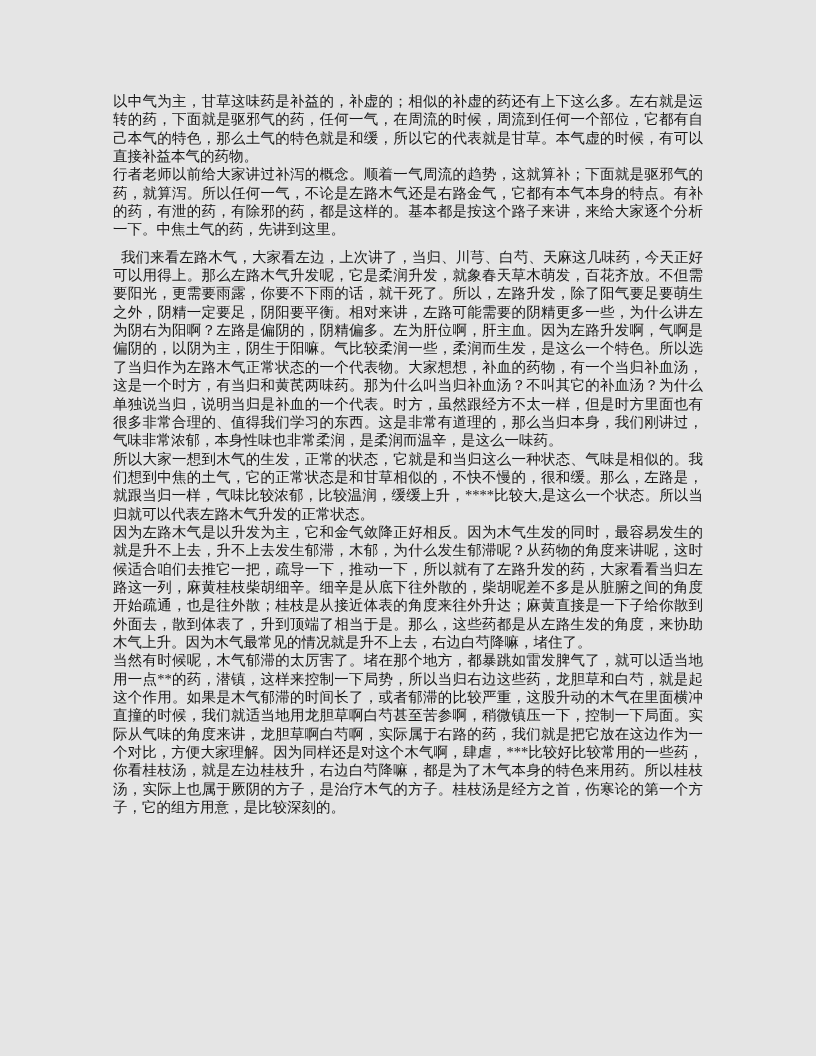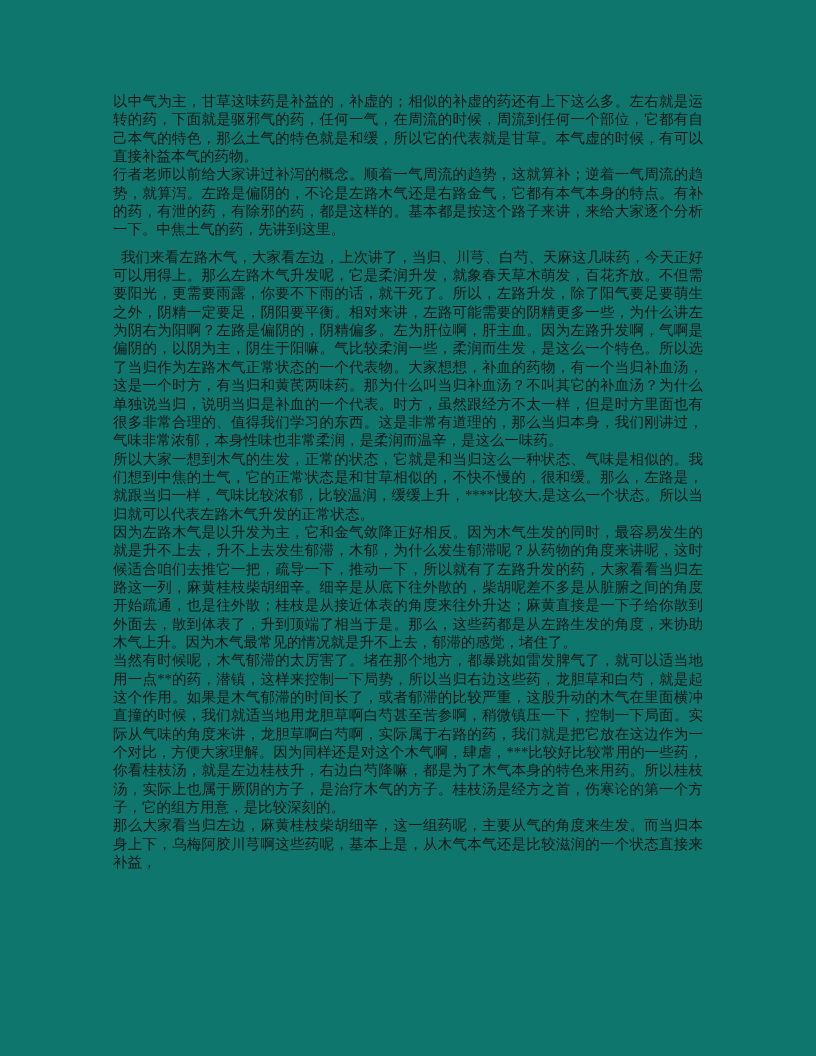--- a/index.html
+++ b/index.html
@@ -4,21 +4,21 @@
 <style>
   html, body {
     margin: 0;
     padding: 0;
     background: #ffffff;
   }
   .page {
     position: relative;
     width: 816px;
     height: 1056px;
-    background: #0f766e;
+    background: #e5e5e5;
     box-sizing: border-box;
     padding: 92px 113px 0 113px;
     overflow: hidden;
     font-family: "Liberation Serif", "DejaVu Serif", serif;
     color: #161616;
   }
   .text-body {
     width: 590px;
   }
   .para {
@@ -37,20 +37,19 @@
   .para-indent {
     text-indent: 8px;
   }
 </style>
 </head>
 <body>
 
 <div class="page">
   <div class="text-body">
     <p class="para">以中气为主，甘草这味药是补益的，补虚的；相似的补虚的药还有上下这么多。左右就是运转的药，下面就是驱邪气的药，任何一气，在周流的时候，周流到任何一个部位，它都有自己本气的特色，那么土气的特色就是和缓，所以它的代表就是甘草。本气虚的时候，有可以直接补益本气的药物。</p>
-    <p class="para">行者老师以前给大家讲过补泻的概念。顺着一气周流的趋势，这就算补；逆着一气周流的趋势，就算泻。左路是偏阴的，不论是左路木气还是右路金气，它都有本气本身的特点。有补的药，有泄的药，有除邪的药，都是这样的。基本都是按这个路子来讲，来给大家逐个分析一下。中焦土气的药，先讲到这里。</p>
+    <p class="para">行者老师以前给大家讲过补泻的概念。顺着一气周流的趋势，这就算补；下面就是驱邪气的药，就算泻。所以任何一气，不论是左路木气还是右路金气，它都有本气本身的特点。有补的药，有泄的药，有除邪的药，都是这样的。基本都是按这个路子来讲，来给大家逐个分析一下。中焦土气的药，先讲到这里。</p>
     <p class="para para-gap para-indent">我们来看左路木气，大家看左边，上次讲了，当归、川芎、白芍、天麻这几味药，今天正好可以用得上。那么左路木气升发呢，它是柔润升发，就象春天草木萌发，百花齐放。不但需要阳光，更需要雨露，你要不下雨的话，就干死了。所以，左路升发，除了阳气要足要萌生之外，阴精一定要足，阴阳要平衡。相对来讲，左路可能需要的阴精更多一些，为什么讲左为阴右为阳啊？左路是偏阴的，阴精偏多。左为肝位啊，肝主血。因为左路升发啊，气啊是偏阴的，以阴为主，阴生于阳嘛。气比较柔润一些，柔润而生发，是这么一个特色。所以选了当归作为左路木气正常状态的一个代表物。大家想想，补血的药物，有一个当归补血汤，这是一个时方，有当归和黄芪两味药。那为什么叫当归补血汤？不叫其它的补血汤？为什么单独说当归，说明当归是补血的一个代表。时方，虽然跟经方不太一样，但是时方里面也有很多非常合理的、值得我们学习的东西。这是非常有道理的，那么当归本身，我们刚讲过，气味非常浓郁，本身性味也非常柔润，是柔润而温辛，是这么一味药。</p>
     <p class="para">所以大家一想到木气的生发，正常的状态，它就是和当归这么一种状态、气味是相似的。我们想到中焦的土气，它的正常状态是和甘草相似的，不快不慢的，很和缓。那么，左路是，就跟当归一样，气味比较浓郁，比较温润，缓缓上升，****比较大,是这么一个状态。所以当归就可以代表左路木气升发的正常状态。</p>
-    <p class="para">因为左路木气是以升发为主，它和金气敛降正好相反。因为木气生发的同时，最容易发生的就是升不上去，升不上去发生郁滞，木郁，为什么发生郁滞呢？从药物的角度来讲呢，这时候适合咱们去推它一把，疏导一下，推动一下，所以就有了左路升发的药，大家看看当归左路这一列，麻黄桂枝柴胡细辛。细辛是从底下往外散的，柴胡呢差不多是从脏腑之间的角度开始疏通，也是往外散；桂枝是从接近体表的角度来往外升达；麻黄直接是一下子给你散到外面去，散到体表了，升到顶端了相当于是。那么，这些药都是从左路生发的角度，来协助木气上升。因为木气最常见的情况就是升不上去，郁滞的感觉，堵住了。</p>
+    <p class="para">因为左路木气是以升发为主，它和金气敛降正好相反。因为木气生发的同时，最容易发生的就是升不上去，升不上去发生郁滞，木郁，为什么发生郁滞呢？从药物的角度来讲呢，这时候适合咱们去推它一把，疏导一下，推动一下，所以就有了左路升发的药，大家看看当归左路这一列，麻黄桂枝柴胡细辛。细辛是从底下往外散的，柴胡呢差不多是从脏腑之间的角度开始疏通，也是往外散；桂枝是从接近体表的角度来往外升达；麻黄直接是一下子给你散到外面去，散到体表了，升到顶端了相当于是。那么，这些药都是从左路生发的角度，来协助木气上升。因为木气最常见的情况就是升不上去，右边白芍降嘛，堵住了。</p>
     <p class="para">当然有时候呢，木气郁滞的太厉害了。堵在那个地方，都暴跳如雷发脾气了，就可以适当地用一点**的药，潜镇，这样来控制一下局势，所以当归右边这些药，龙胆草和白芍，就是起这个作用。如果是木气郁滞的时间长了，或者郁滞的比较严重，这股升动的木气在里面横冲直撞的时候，我们就适当地用龙胆草啊白芍甚至苦参啊，稍微镇压一下，控制一下局面。实际从气味的角度来讲，龙胆草啊白芍啊，实际属于右路的药，我们就是把它放在这边作为一个对比，方便大家理解。因为同样还是对这个木气啊，肆虐，***比较好比较常用的一些药，你看桂枝汤，就是左边桂枝升，右边白芍降嘛，都是为了木气本身的特色来用药。所以桂枝汤，实际上也属于厥阴的方子，是治疗木气的方子。桂枝汤是经方之首，伤寒论的第一个方子，它的组方用意，是比较深刻的。</p>
-    <p class="para">那么大家看当归左边，麻黄桂枝柴胡细辛，这一组药呢，主要从气的角度来生发。而当归本身上下，乌梅阿胶川芎啊这些药呢，基本上是，从木气本气还是比较滋润的一个状态直接来补益，</p>
   </div>
 </div>
 
 </body></html>

